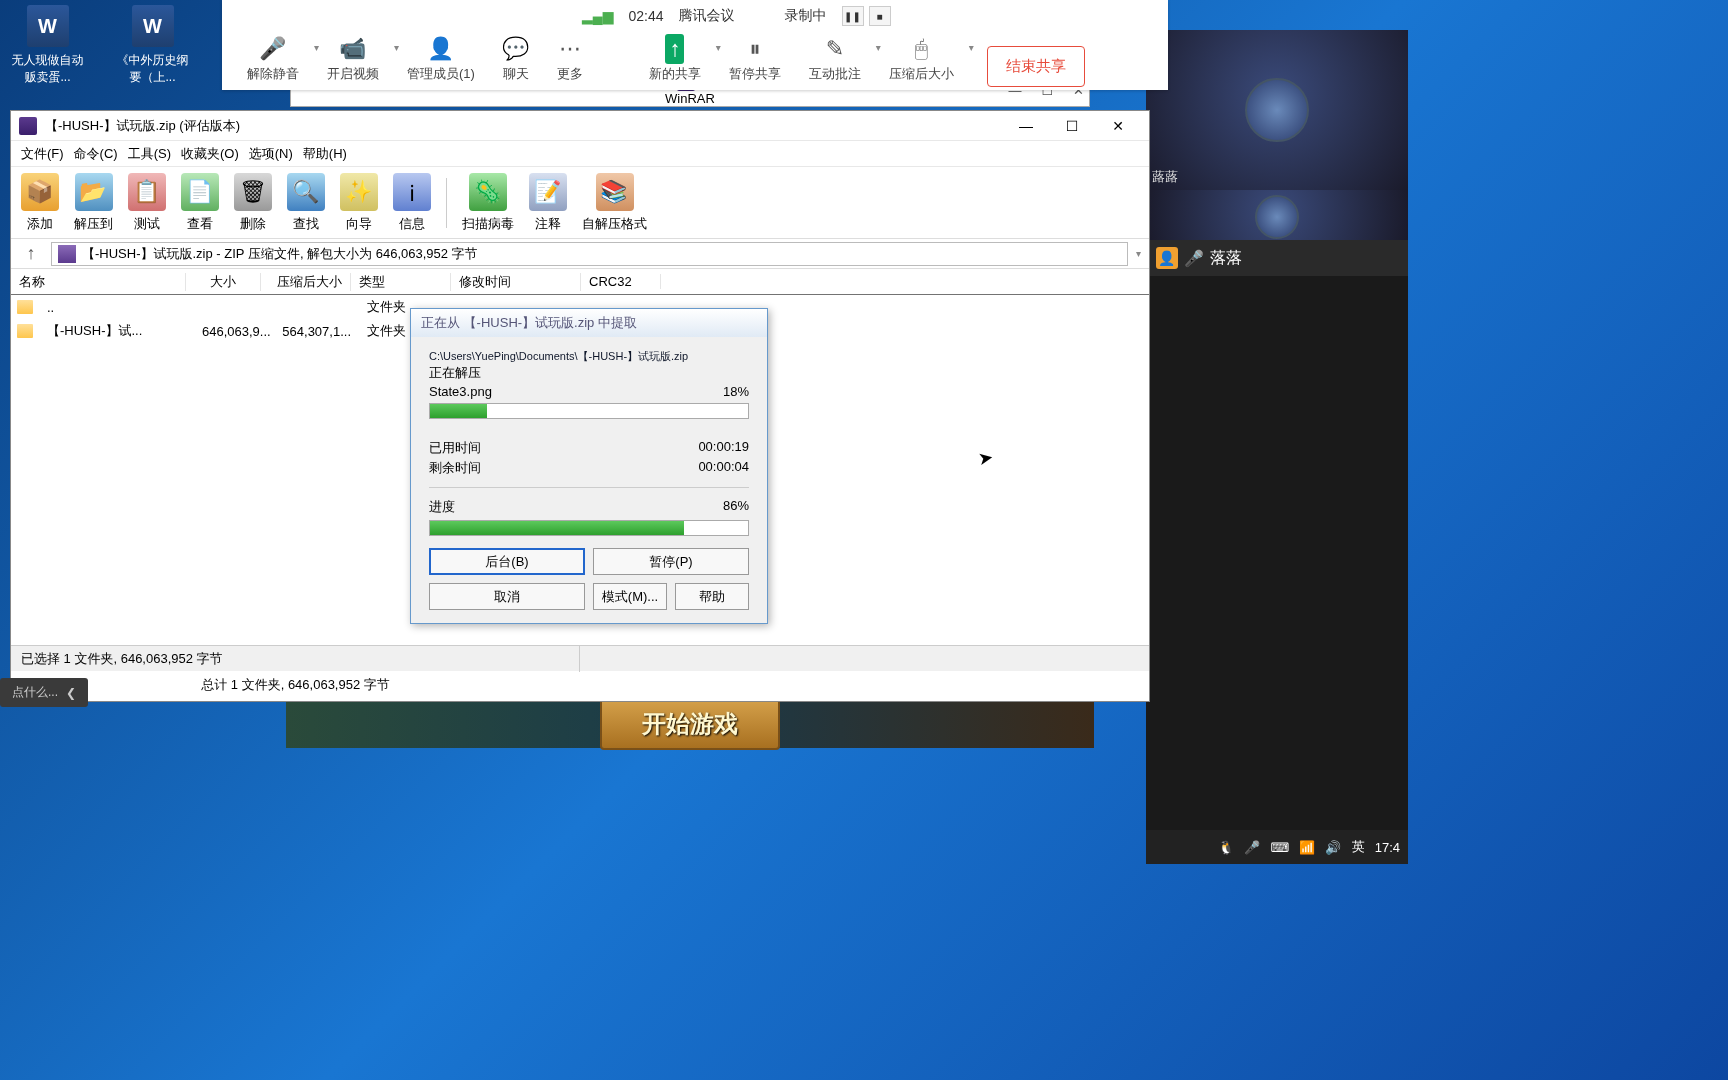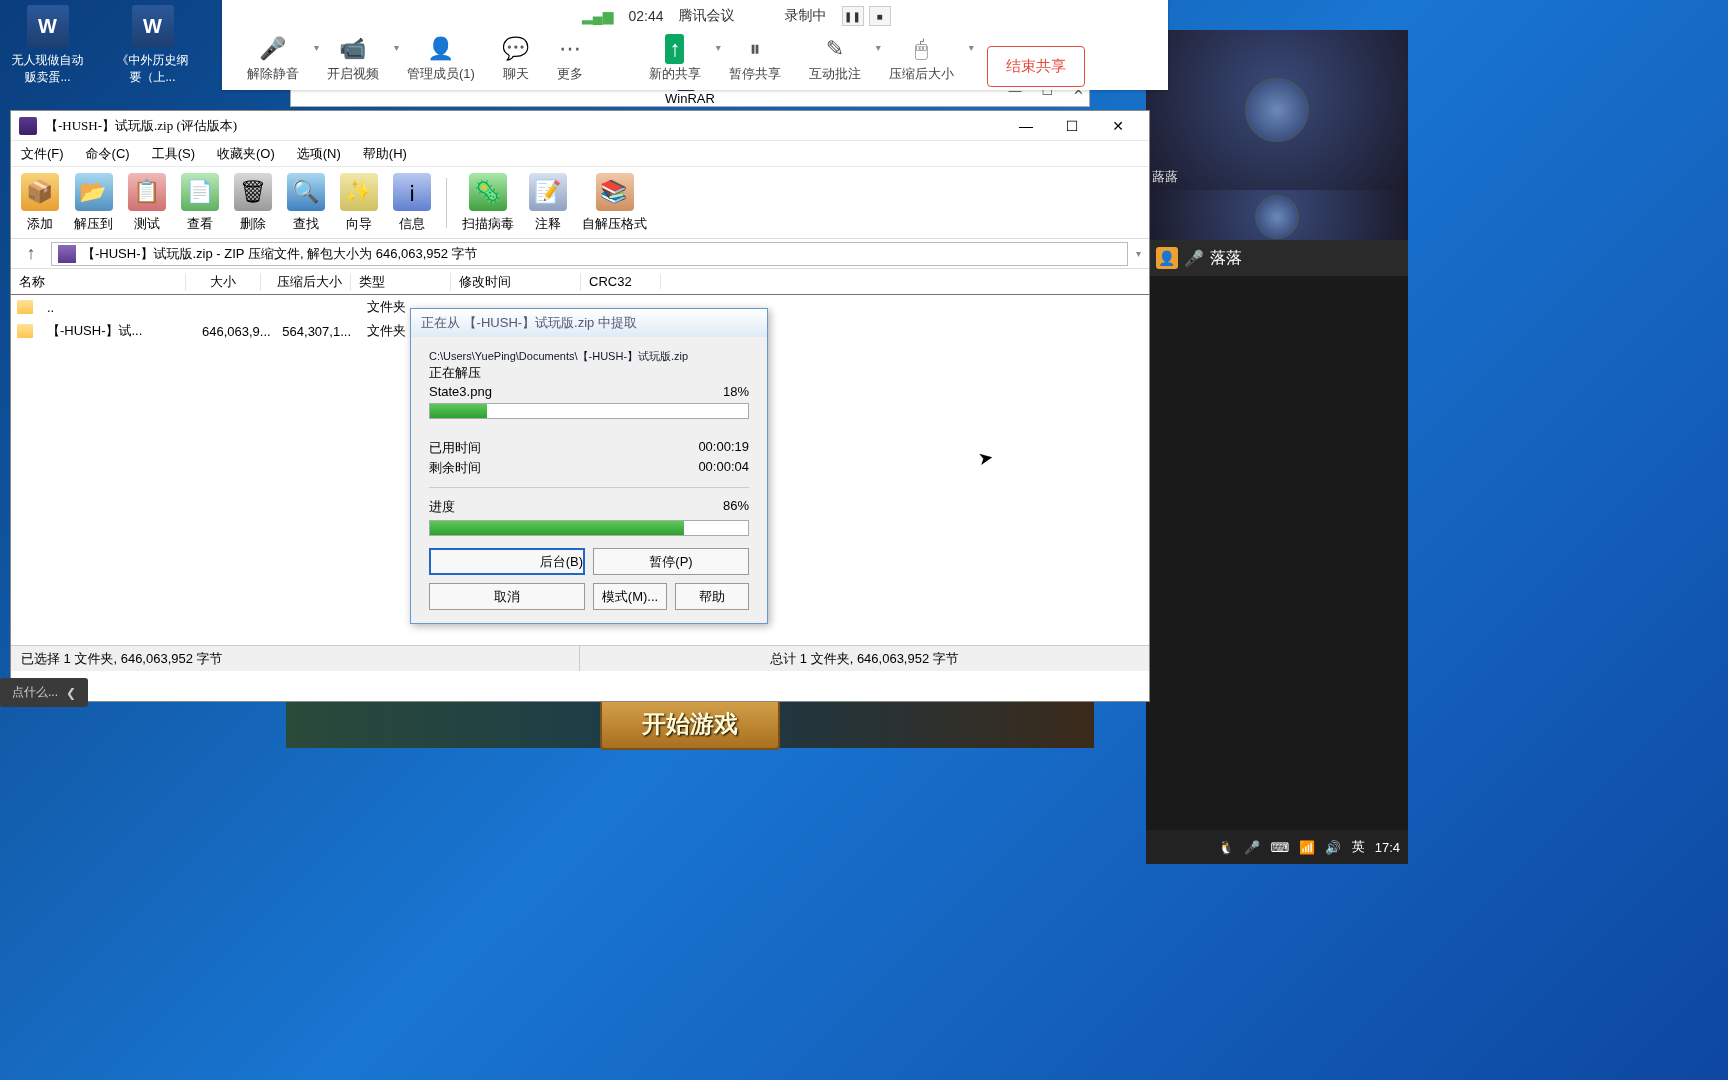--- a/index.html
+++ b/index.html
@@ -32,25 +32,25 @@
 
 
 .winrar-bg { position: absolute; left: 290px; top: 82px; width: 800px; height: 25px; background: #fff; border: 1px solid #aaa; display: flex; align-items: center; padding: 0 8px; font-size: 13px; z-index: 5; flex-direction: column; }
 .winrar-bg-controls { position: absolute; right: 5px; display: flex; gap: 20px; }
 .winrar-bg-controls span { cursor: pointer; color: #555; }
 
 
 .winrar-main { position: absolute; left: 10px; top: 110px; width: 1140px; height: 592px; background: #fff; border: 1px solid #888; z-index: 20; }
 .winrar-titlebar { height: 30px; background: #fff; display: flex; align-items: center; padding: 0 8px; border-bottom: 1px solid #e8e8e8; }
 .winrar-icon-small { width: 18px; height: 18px; background: linear-gradient(#5b3a8e,#3a1f6b); margin-right: 8px; border-radius: 2px; }
-.winrar-title { font-size: 13px; flex: 1; font-family: Liberation Serif, serif; }
+.winrar-title { font-size: 13px; flex: 1; }
 .winrar-window-controls { display: flex; gap: 0; }
 .winrar-window-controls span { width: 46px; height: 28px; display: flex; align-items: center; justify-content: center; font-size: 14px; cursor: pointer; }
 
-.winrar-menu { height: 26px; display: flex; gap: 22px; padding: 4px 10px; font-size: 13px; border-bottom: 1px solid #e8e8e8; }
+.winrar-menu { height: 26px; display: flex; gap: 10px; padding: 4px 10px; font-size: 13px; border-bottom: 1px solid #e8e8e8; }
 .winrar-menu span { cursor: pointer; }
 
 .winrar-toolbar { height: 72px; display: flex; align-items: center; padding: 5px 10px; gap: 15px; border-bottom: 1px solid #ddd; }
 .tool-btn { display: flex; flex-direction: column; align-items: center; gap: 4px; font-size: 13px; cursor: pointer; }
 .tool-icon { width: 38px; height: 38px; border-radius: 4px; display: flex; align-items: center; justify-content: center; font-size: 22px; }
 .tool-sep { width: 1px; height: 50px; background: #ccc; }
 
 .winrar-path { height: 30px; display: flex; align-items: center; padding: 3px 8px; border-bottom: 1px solid #ddd; gap: 8px; }
 .up-arrow { width: 24px; text-align: center; font-size: 18px; color: #555; cursor: pointer; }
 .path-box { flex: 1; border: 1px solid #bbb; height: 24px; display: flex; align-items: center; padding: 0 6px; font-size: 13px; }
@@ -64,37 +64,37 @@
 .col-packed { width: 90px; text-align: right; }
 .col-type { width: 100px; }
 .col-modified { width: 130px; font-family: Liberation Serif, serif; }
 .col-crc { width: 80px; }
 
 .winrar-list { height: 350px; font-size: 13px; }
 .list-row { display: flex; align-items: center; height: 24px; }
 .list-row .folder-icon { width: 16px; height: 14px; background: linear-gradient(#ffe099,#fec64d); margin: 0 6px; border-radius: 1px; }
 .list-row .cell { padding: 0 8px; }
 
-.winrar-status { height: 26px; display: flex; border-top: 1px solid #ccc; font-size: 13px; background: #f0f0f0; }
+.winrar-status { height: 26px; display: flex; border-top: 1px solid #ccc; font-size: 13px; background: #f0f0f0; flex-direction: column; }
 .status-left { width: 50%; padding: 4px 10px; border-right: 1px solid #ccc; }
 .status-right { width: 50%; padding: 4px 10px; text-align: center; }
 
 
 .extract-dialog { position: absolute; left: 410px; top: 308px; width: 358px; height: 316px; background: #f0f0f0; border: 1px solid #6699cc; box-shadow: 2px 2px 8px rgba(0,0,0,0.3); z-index: 30; padding: 0; }
 .extract-title { height: 28px; background: linear-gradient(#fff,#e0eaf5); padding: 5px 10px; font-size: 13px; color: #557; }
 .extract-body { padding: 12px 18px; font-size: 13px; }
 .extract-path { font-size: 11px; color: #0f172a; }
 .extract-row { display: flex; justify-content: space-between; margin-top: 2px; }
 .progress-bar { height: 16px; border: 1px solid #aaa; background: #fff; margin-top: 4px; position: relative; }
 .progress-fill { height: 100%; background: linear-gradient(#5cc95c,#2ea02e); }
 .extract-hr { border: none; border-top: 1px solid #ccc; margin: 10px 0; }
 .extract-buttons { display: flex; flex-wrap: wrap; gap: 8px; margin-top: 12px; }
 .extract-buttons button { height: 27px; border: 1px solid #999; background: #f8f8f8; font-size: 13px; cursor: pointer; }
 .btn-wide { width: 156px; }
-.btn-primary { border: 2px solid #2266cc !important; text-align: right; }
+.btn-primary { border: 2px solid #2266cc !important; }
 
 
 .game-banner { position: absolute; left: 286px; top: 700px; width: 808px; height: 48px; background: linear-gradient(90deg,#2a4a3a,#1a3a4a,#3a2a1a); display: flex; align-items: center; justify-content: center; z-index: 10; }
 .game-start-btn { background: linear-gradient(#d4a04a,#a87020); color: #fff8d0; padding: 8px 40px; font-size: 24px; font-weight: bold; border: 2px solid #7a5018; border-radius: 4px; text-shadow: 1px 1px 2px #000; }
 
 
 .participants { position: absolute; right: 320px; top: 30px; width: 262px; height: 830px; background: #1a1a1a; z-index: 15; }
 .participant-video { height: 160px; background: radial-gradient(circle at 50% 40%, #3a4a7a, #1a1a2a); display: flex; align-items: center; justify-content: center; position: relative; }
 .participant-avatar { width: 64px; height: 64px; border-radius: 50%; background: radial-gradient(circle, #6a8aba, #2a3a6a); border: 2px solid #456; }
 .participant-name { position: absolute; bottom: 4px; left: 6px; color: #ddd; font-size: 13px; }

